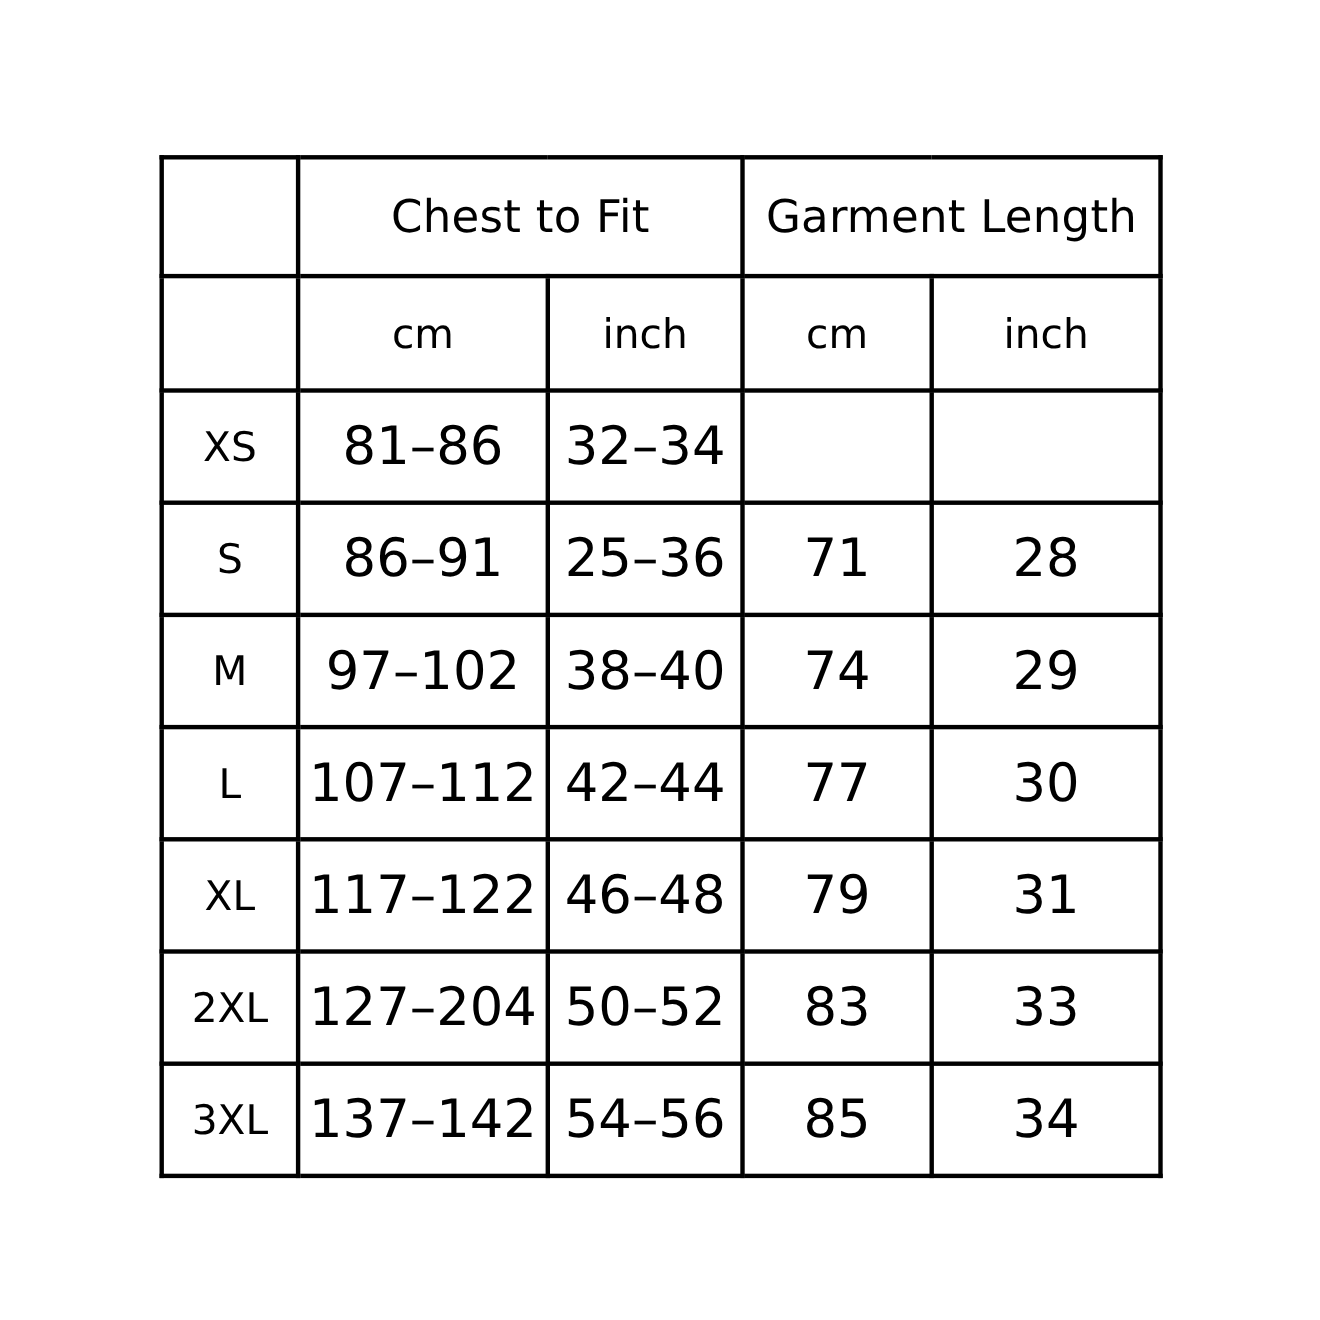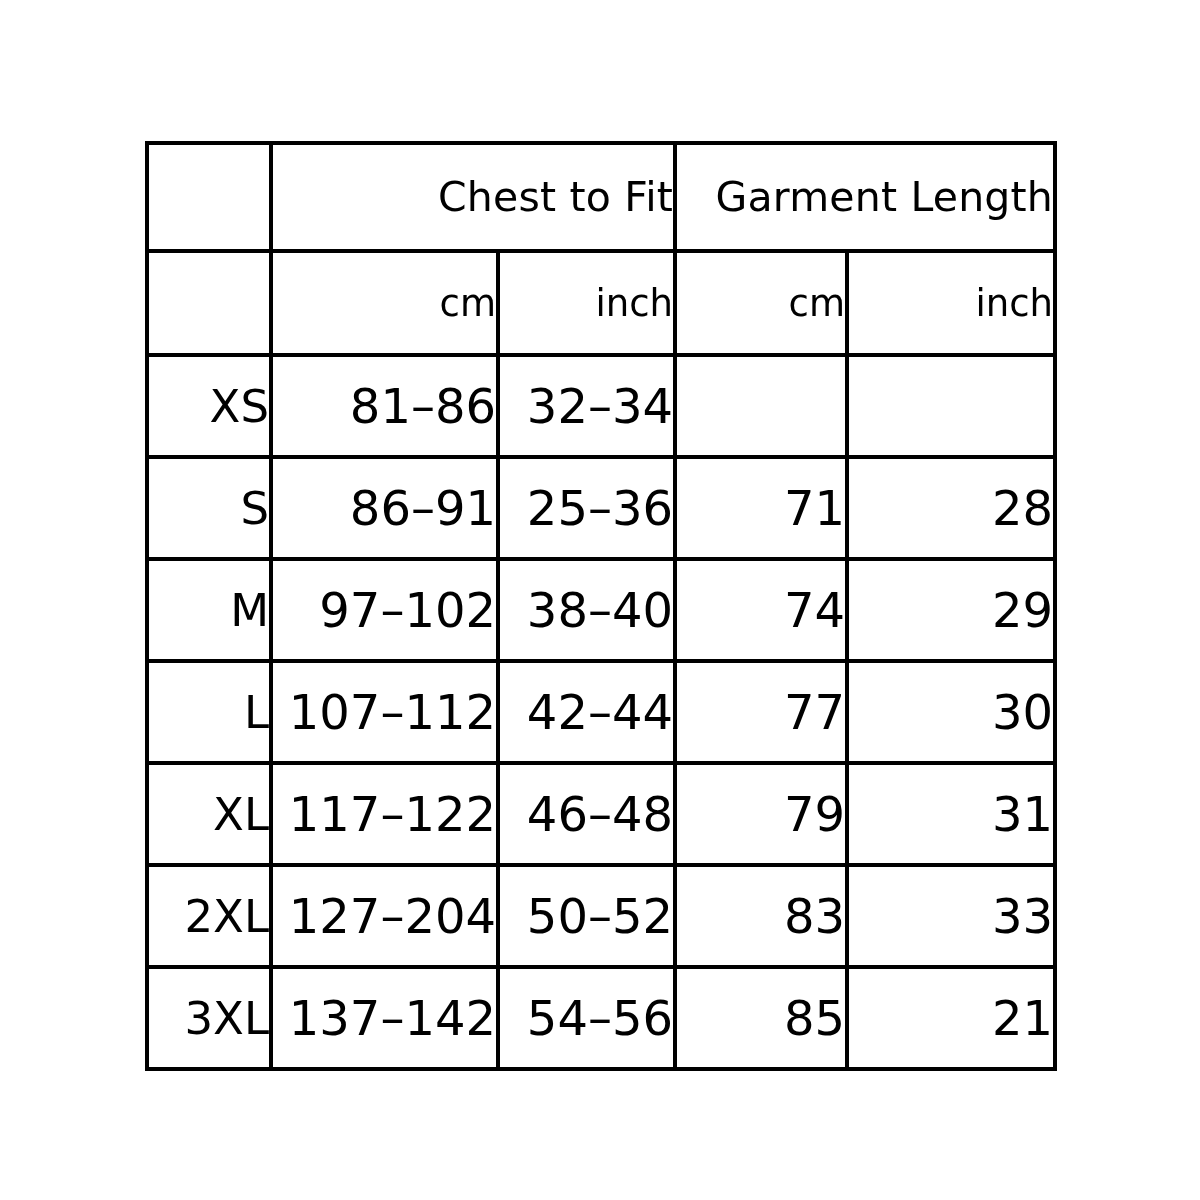--- a/index.html
+++ b/index.html
@@ -23,21 +23,21 @@
     height: 919px;
   }
   table.size-table {
     border-collapse: collapse;
     table-layout: fixed;
     width: 908px;
     height: 919px;
   }
   table.size-table td, table.size-table th {
     border: 4px solid #000000;
-    text-align: right;
+    text-align: center;
     vertical-align: middle;
     padding: 0;
     font-weight: normal;
   }
   
   col.c-size   { width: 124px; }
   col.c-cm1    { width: 227px; }
   col.c-in1    { width: 177px; }
   col.c-cm2    { width: 172px; }
   col.c-in2    { width: 208px; }
@@ -51,21 +51,21 @@
     font-weight: bold;
     letter-spacing: 0.2px;
     height: 104px;
   }
   .unit-head {
     font-size: 37px;
     font-weight: normal;
     height: 100px;
   }
   .size-label {
-    font-size: 45px;
+    font-size: 37px;
     font-weight: bold;
   }
   .value-cell {
     font-size: 48px;
     font-weight: normal;
   }
   tr.data-row {
     height: 102px;
   }
 </style>
@@ -136,17 +136,17 @@
         <td class="value-cell">127–204</td>
         <td class="value-cell">50–52</td>
         <td class="value-cell">83</td>
         <td class="value-cell">33</td>
       </tr>
       <tr class="data-row">
         <th class="size-label">3XL</th>
         <td class="value-cell">137–142</td>
         <td class="value-cell">54–56</td>
         <td class="value-cell">85</td>
-        <td class="value-cell">21</td>
+        <td class="value-cell">34</td>
       </tr>
     </tbody>
   </table>
 </div>
 
 </body></html>

